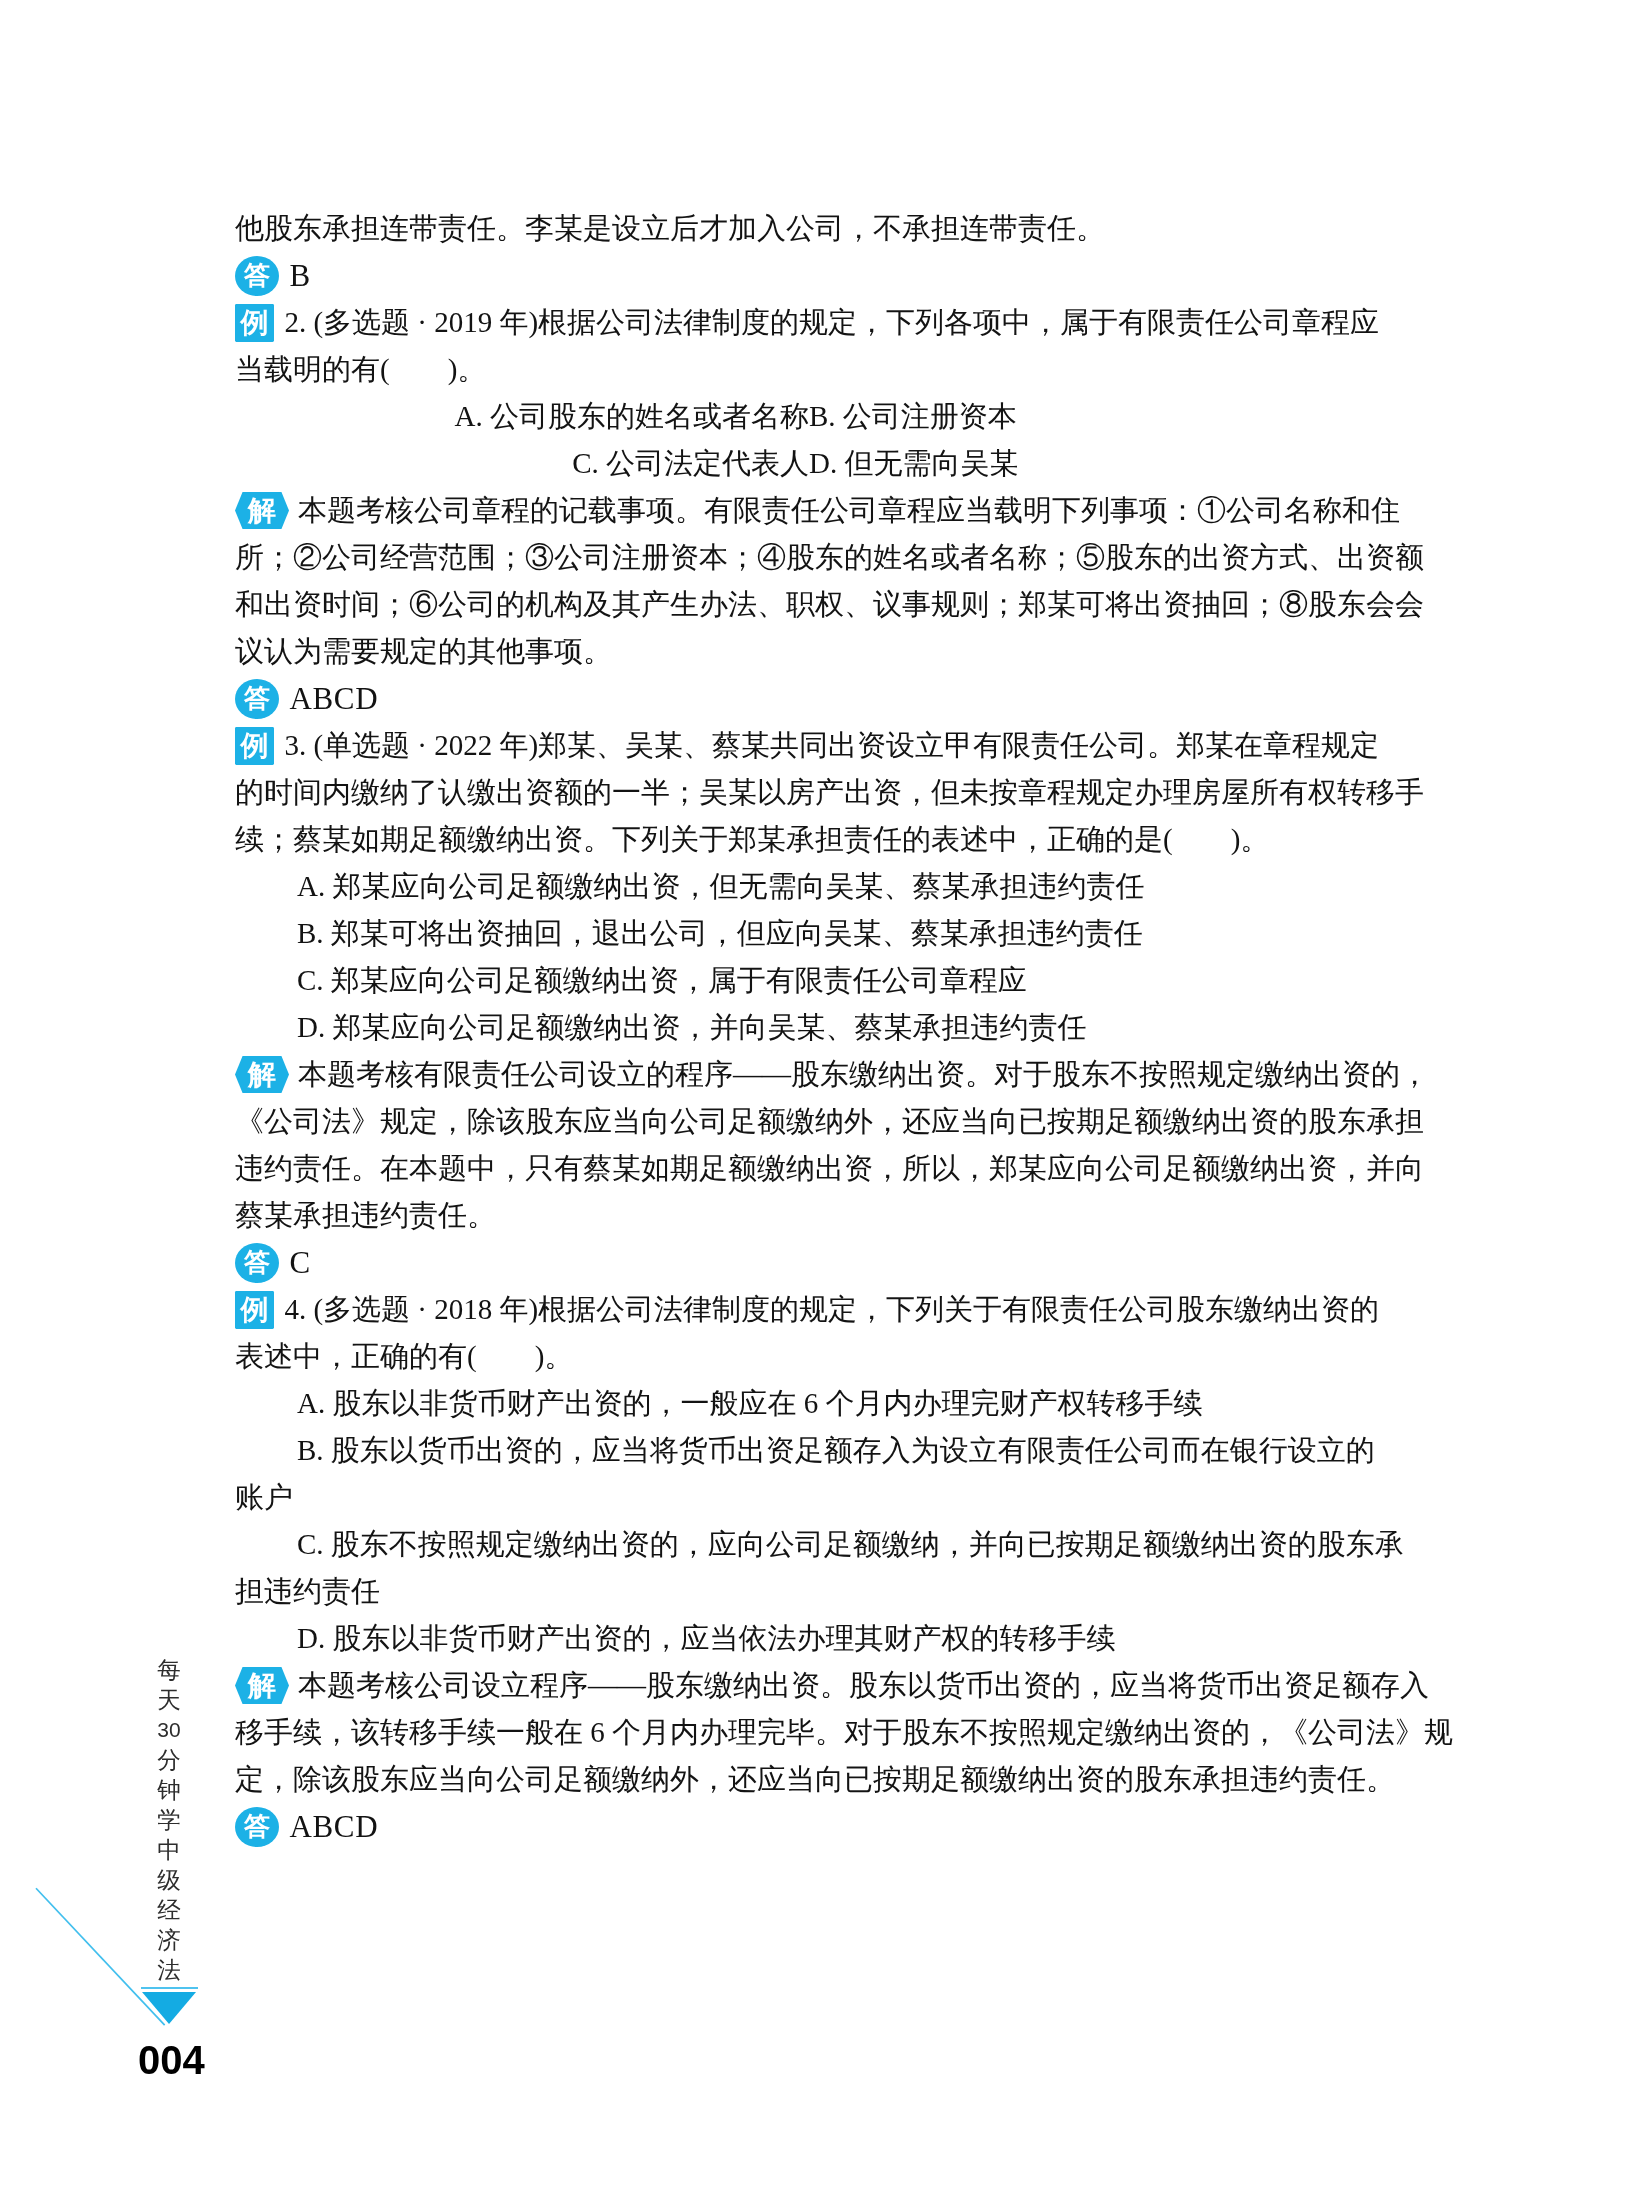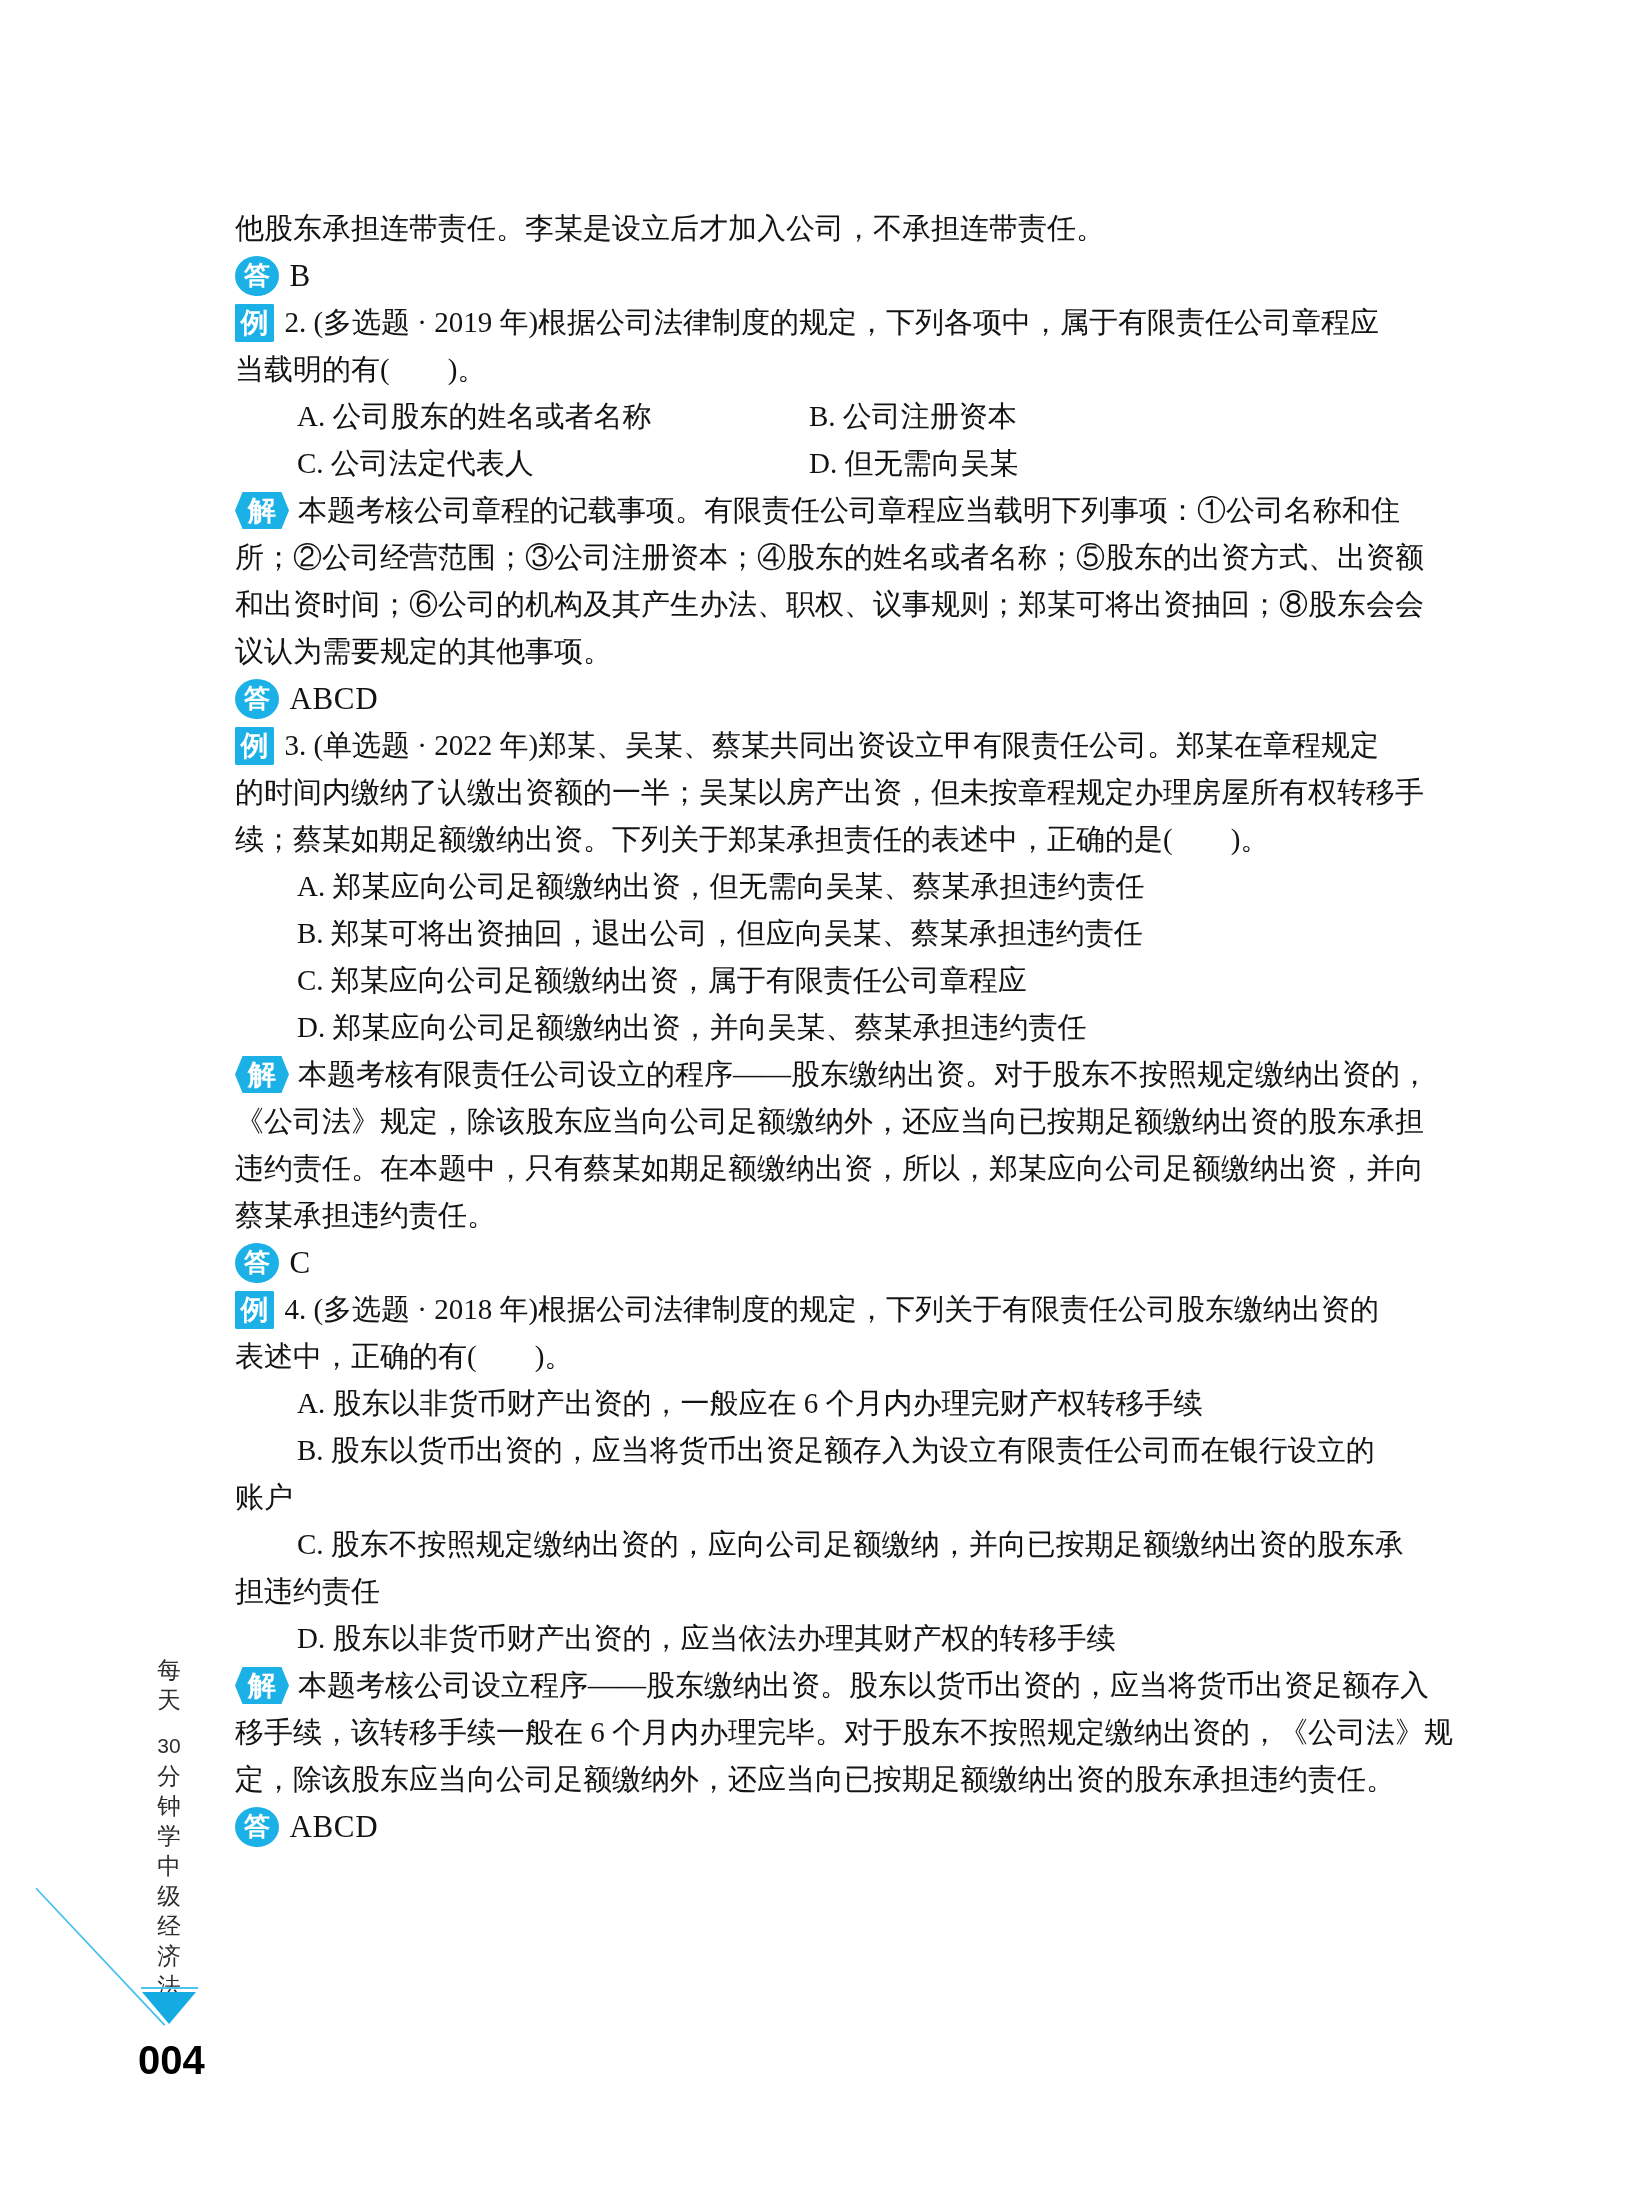--- a/index.html
+++ b/index.html
@@ -2,21 +2,21 @@
 <html style="font-size:11px"><head>
 <meta charset="utf-8">
 <style>
   html,body{margin:0;padding:0;}
   body{
     width:1649px;height:2205px;background:#ffffff;position:relative;overflow:hidden;
     font-family:"Liberation Serif","DejaVu Serif",serif;color:#131313;
   }
   
   #content{position:absolute;left:235px;top:205px;width:1204px;}
-  .line{height:47px;display:flex;align-items:center;font-size:29px;white-space:nowrap;}
+  .line{height:47px;display:flex;align-items:center;font-size:29px;white-space:nowrap;text-align:right;}
   .line.option{padding-left:62px;}
   .line.options2{padding-left:62px;}
   .opt-left{flex:0 0 512px;}
   
   .badge{
     display:inline-flex;align-items:center;justify-content:center;flex:none;
     color:#ffffff;background:#1cb1e6;font-weight:bold;
     font-family:"Liberation Sans","DejaVu Sans",sans-serif;
   }
   .badge-example{width:39px;height:38px;font-size:28px;margin-right:10.4px;border-radius:1.4px;}
@@ -25,21 +25,21 @@
     width:54px;height:37px;font-size:28px;margin-right:9px;
     clip-path:polygon(0% 50%,14% 0%,86% 0%,100% 50%,86% 100%,14% 100%);
   }
   .answer-letters{font-size:31px;letter-spacing:0.7px;}
   
   #sidebar{
     position:absolute;left:154px;top:1655px;width:30px;text-align:center;
     font-family:"Liberation Sans","DejaVu Sans",sans-serif;color:#2d2d2d;
   }
   .side-char{display:block;font-size:23.5px;line-height:30px;}
-  .side-char.digits{font-size:21px;letter-spacing:0;margin-top:16px;}
+  .side-char.digits{font-size:21px;letter-spacing:0;}
   #side-rule{position:absolute;left:141px;top:1987px;width:57px;height:2.1px;background:#4fc3ef;}
   #side-triangle{
     position:absolute;left:142px;top:1992px;width:0;height:0;
     border-left:27px solid transparent;border-right:27px solid transparent;
     border-top:32.5px solid #14abe3;
   }
   #page-number{
     position:absolute;left:138px;top:2038px;width:62px;
     font-size:40px;font-weight:bold;color:#000;
     font-family:"Liberation Sans","DejaVu Sans",sans-serif;

